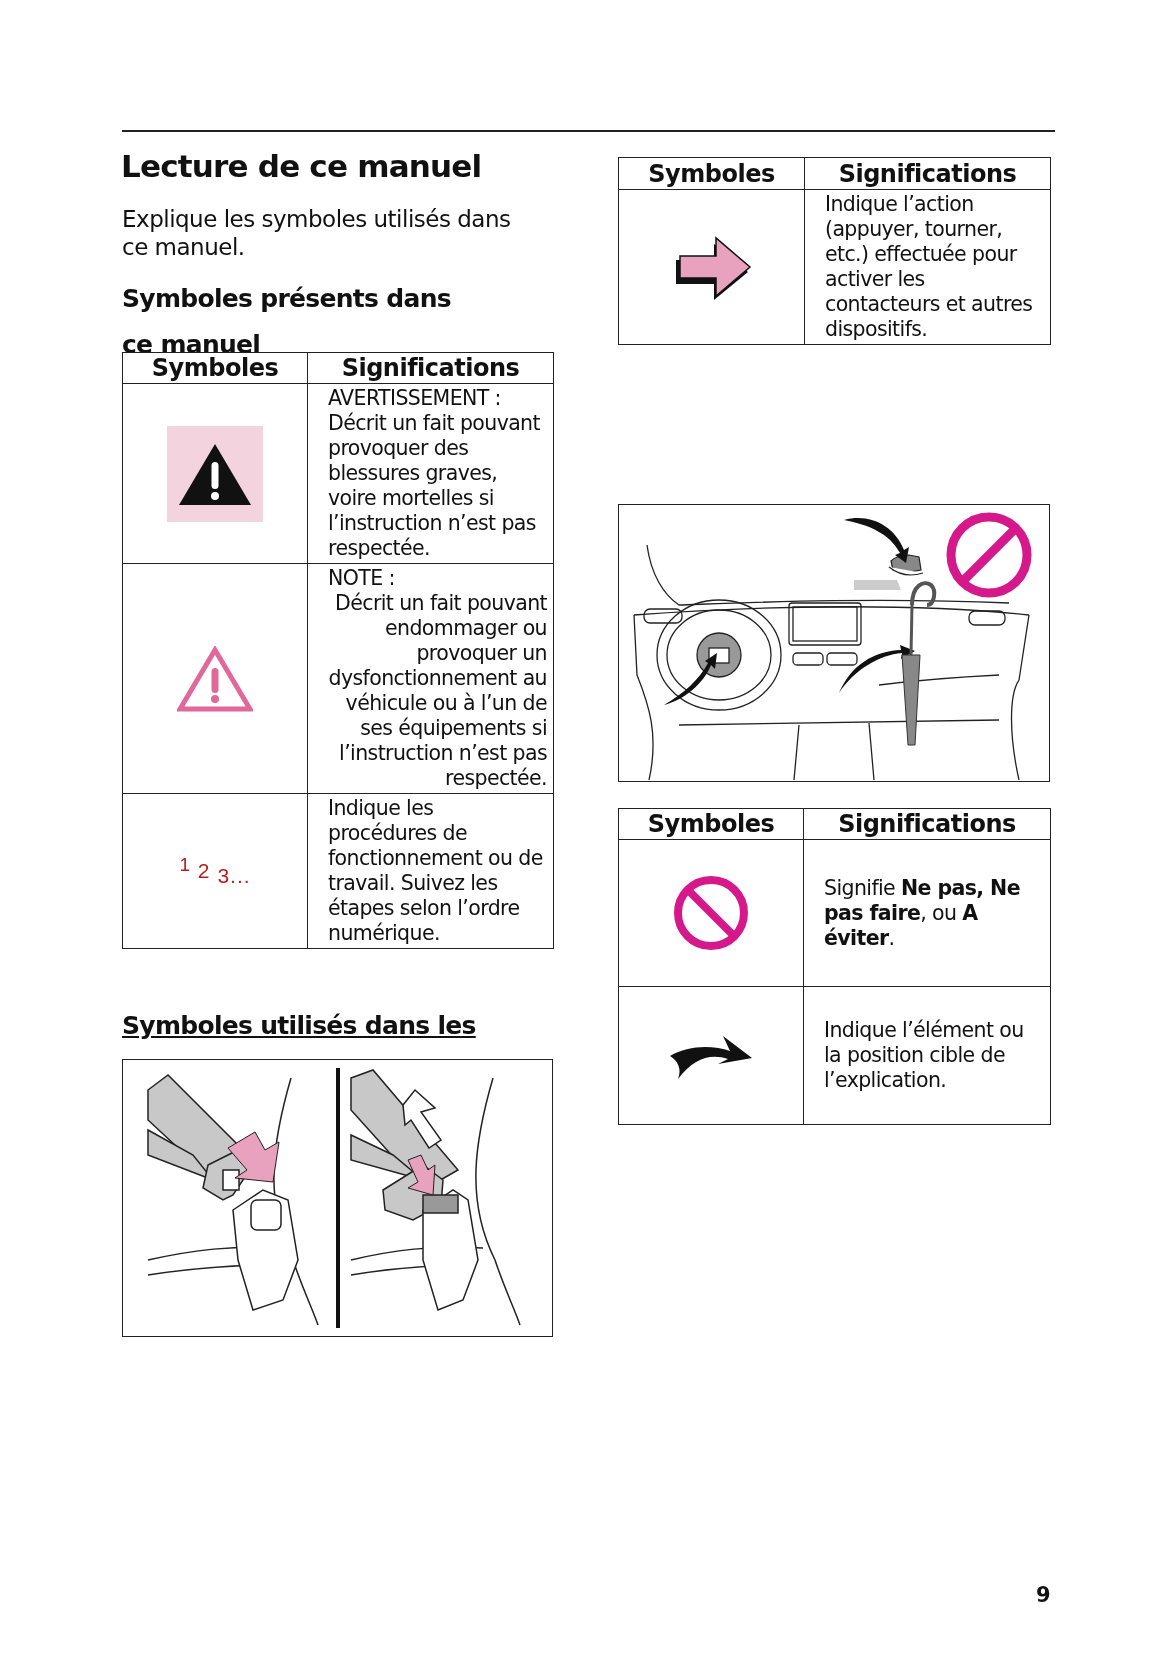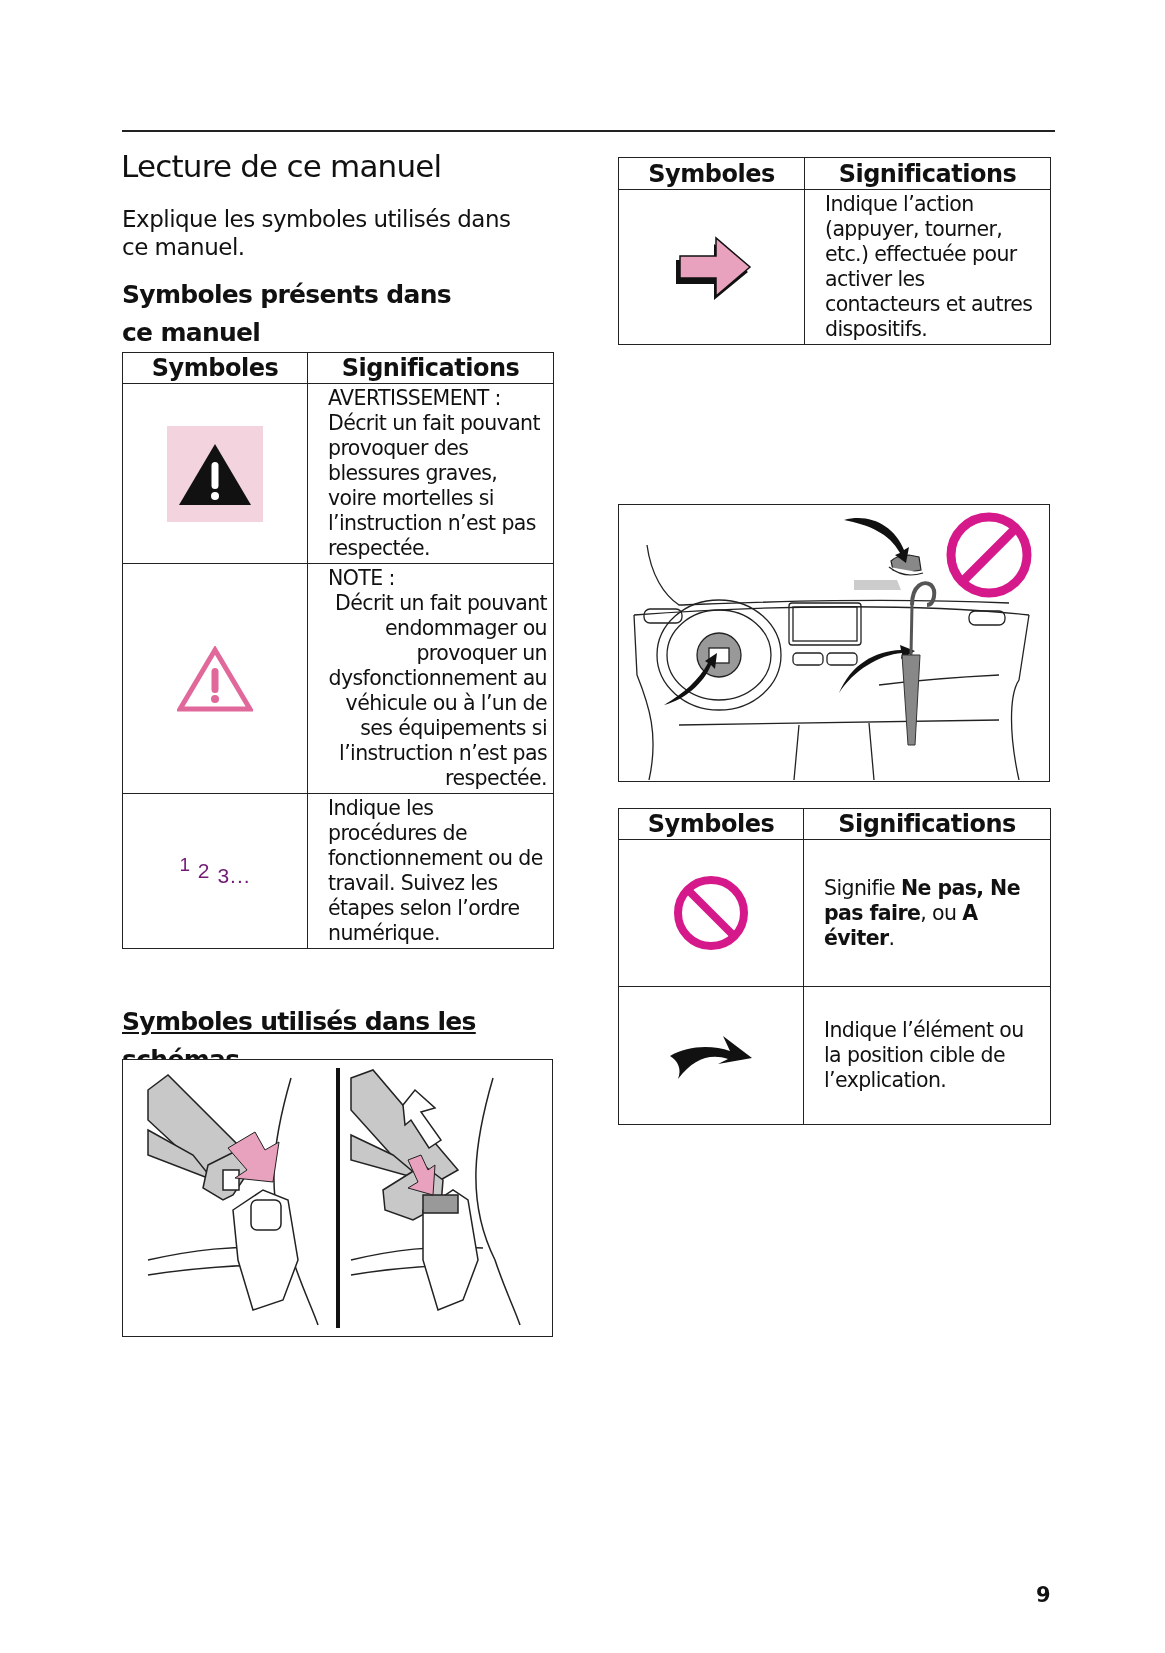--- a/index.html
+++ b/index.html
@@ -1,32 +1,32 @@
 <!DOCTYPE html>
 <html><head>
 <meta charset="utf-8">
 <style>
   html, body { margin: 0; padding: 0; background: #fff; }
   body { width: 1165px; height: 1653px; position: relative; overflow: hidden;
          font-family: "DejaVu Sans", "Liberation Sans", sans-serif; color: #111; }
   .abs { position: absolute; }
   .rule { left: 122px; top: 130px; width: 933px; height: 2px; background: #222; }
-  .h1 { left: 121px; top: 146px; font-size: 31px; font-weight: normal; letter-spacing: -0.8px; line-height: 40px; text-align: right; }
+  .h1 { left: 121px; top: 146px; font-size: 31px; font-weight: bold; letter-spacing: -0.8px; line-height: 40px; text-align: right; }
   .intro { left: 122px; top: 205px; width: 420px; font-size: 23px; line-height: 28px; letter-spacing: -0.5px; }
-  .h2 { left: 122px; font-size: 25px; font-weight: bold; line-height: 38px; letter-spacing: -0.7px; width: 430px; }
+  .h2 { left: 122px; font-size: 25px; font-weight: bold; line-height: 46px; letter-spacing: -0.7px; width: 430px; }
   .tbl { border-collapse: collapse; table-layout: fixed; }
   .tbl td, .tbl th { border: 1.5px solid #222; padding: 0; vertical-align: middle; }
   .tbl th { font-weight: bold; font-size: 24px; letter-spacing: -0.5px; height: 29px; text-align: center; }
   .tbl td.sym { text-align: center; }
   .tbl td.txt { font-size: 20.5px; line-height: 25px; letter-spacing: -0.6px; padding: 2px 6px 2px 20px; vertical-align: top; }
   .tbl td.txt.mid { vertical-align: middle; }
   .frame { border: 1.5px solid #222; box-sizing: border-box; background: #fff; }
   .pagenum { left: 1036px; top: 1583px; font-size: 21px; font-weight: bold; }
   b { font-weight: bold; }
-  .steps { font-family: "Liberation Sans", sans-serif; color: #701a75; font-size: 21px; letter-spacing: 1px; }
+  .steps { font-family: "Liberation Sans", sans-serif; color: #b91c1c; font-size: 21px; letter-spacing: 1px; }
   .steps .s1 { position: relative; top: -7px; font-size: 19px; }
   .steps .s3 { position: relative; top: 5px; }
 </style>
 </head>
 <body>
 
 <div class="abs rule"></div>
 
 <div class="abs h1">Lecture de ce manuel</div>
 <div class="abs intro">Explique les symboles utilisés dans ce manuel.</div>

